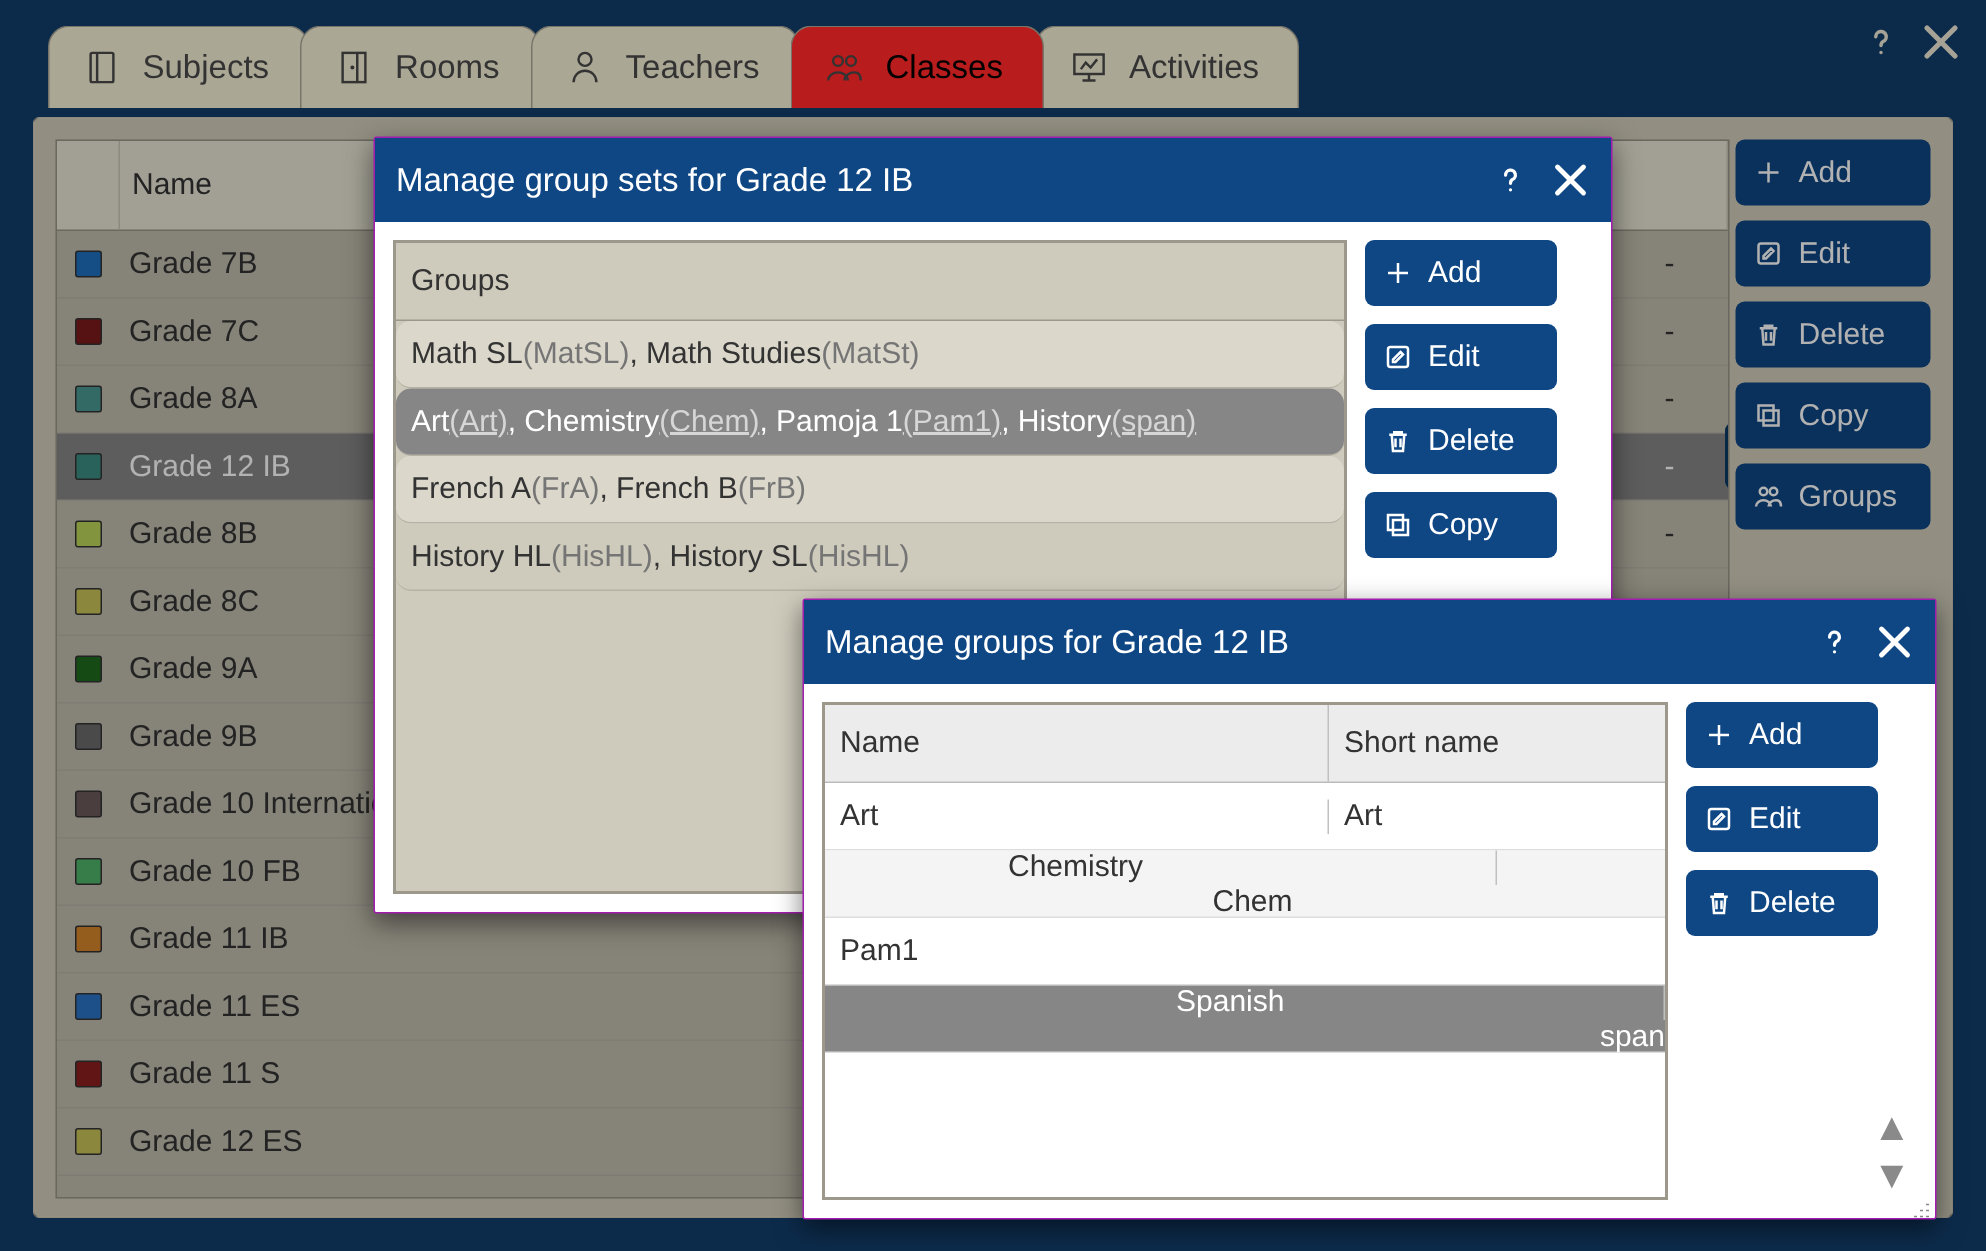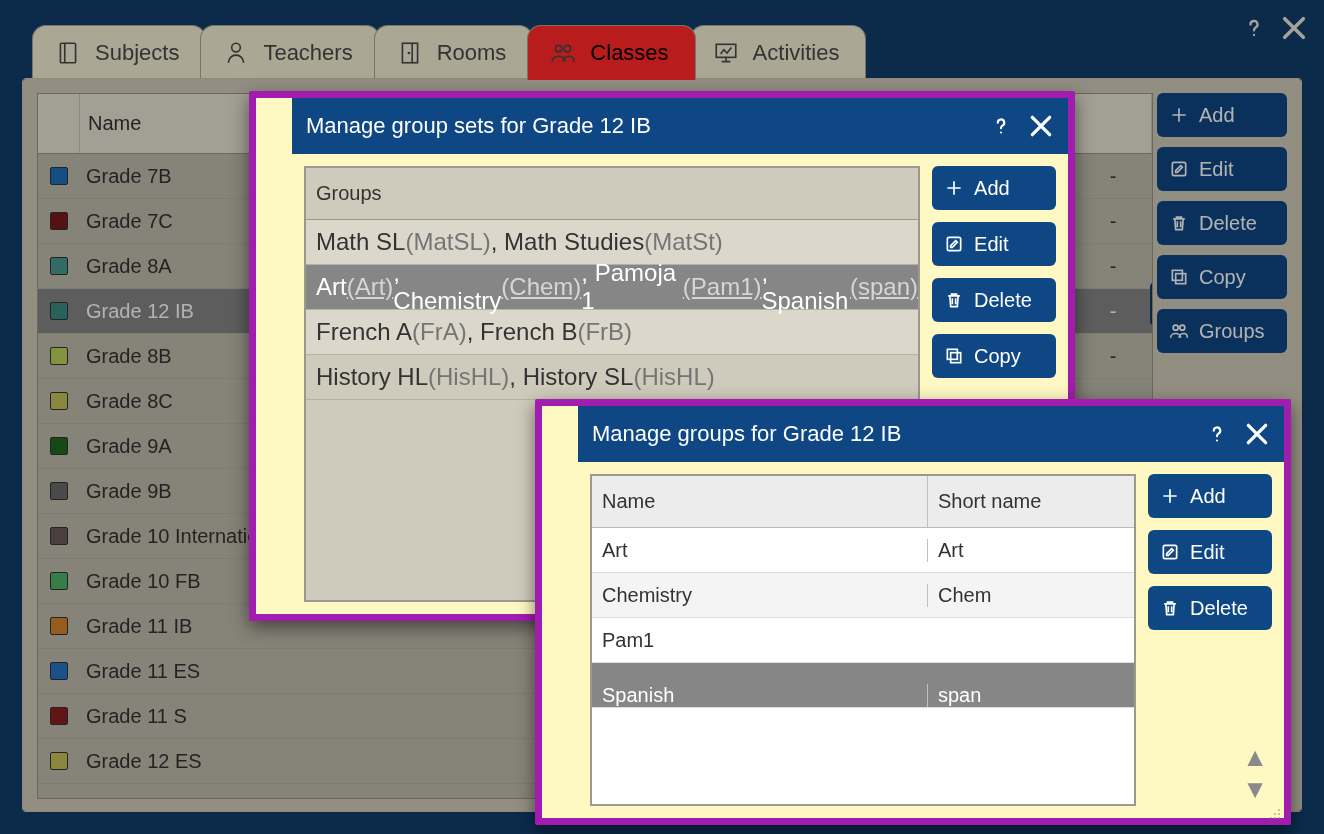--- a/index.html
+++ b/index.html
@@ -5,21 +5,21 @@
   * { box-sizing: border-box; }
   html,body{margin:0;padding:0;font-family:Arial,Helvetica,sans-serif;font-size:20px;color:#333;width:1324px;height:834px;overflow:hidden;}
   body{background:#0c2b4b;}
   .main-panel{position:absolute;left:10px;top:8px;width:1304px;height:816px;background:#0c2b4b;}
 
   
   .maintop-icons{position:absolute;right:6px;top:6px;display:flex;gap:12px;align-items:center;color:#a6a296;}
   .icon-btn{width:28px;height:28px;display:flex;align-items:center;justify-content:center;cursor:pointer;}
 
   
-  .tabs{position:absolute;left:22px;top:0;height:72px;display:flex;align-items:flex-end;}
+  .tabs{position:absolute;left:22px;top:0;height:72px;display:flex;align-items:center;}
   .tab{display:flex;align-items:center;gap:14px;padding:14px 26px 14px 22px;background:#aba795;color:#333;border-top-left-radius:14px;border-top-right-radius:14px;margin-right:-6px;font-size:22px;border:1px solid #77756a;border-bottom:none;cursor:pointer;}
   .tab.active{background:#b91c1c;color:#000;z-index:5;}
   .tab svg{width:26px;height:26px;stroke:#333;fill:none;stroke-width:1.5;}
 
   
   .page-body{position:absolute;left:12px;top:70px;width:1280px;height:734px;background:#d2cdbb;border:1px solid #8d897d;border-radius:4px;}
 
   
   .class-table{position:absolute;left:14px;top:14px;width:1116px;height:706px;background:#c0bcad;border:1px solid #999688;overflow:hidden;}
   .ct-header{display:flex;height:60px;background:#e9e5d5;border-bottom:1px solid #999688;}
@@ -38,44 +38,44 @@
   
   .sidebar{position:absolute;right:14px;top:14px;width:130px;display:flex;flex-direction:column;gap:10px;}
   .btn{background:#0f4785;color:#fff;border:none;border-radius:6px;height:44px;display:flex;align-items:center;gap:10px;padding:0 12px;font-size:20px;cursor:pointer;}
   .btn svg{width:20px;height:20px;stroke:#fff;stroke-width:2;fill:none;}
   .btn span{flex:1;text-align:left;}
 
   
   .dim{position:absolute;left:0;top:0;width:100%;height:100%;background:rgba(0,0,0,0.3);}
 
   
-  .modal{position:absolute;background:#fef9c3;border:7px solid #a21caf;box-shadow:0 6px 18px rgba(0,0,0,0.5);border-radius:2px;padding-left:36px;}
+  .modal{position:absolute;background:#ffffff;border:1px solid #a21caf;box-shadow:0 6px 18px rgba(0,0,0,0.5);border-radius:2px;}
   .modal .titlebar{background:#0f4785;color:#fff;height:56px;display:flex;align-items:center;padding:0 14px;font-size:22px;}
   .modal .titlebar .tspacer{flex:1;}
   .modal .titlebar .ticon{width:26px;height:26px;display:flex;align-items:center;justify-content:center;margin-left:14px;cursor:pointer;}
   .modal .body{padding:12px;display:flex;gap:12px;}
 
   
   .groupsets-list{width:636px;height:436px;border:2px solid #9c988c;background:#cfcbbc;overflow:hidden;}
   .gs-header{height:52px;background:#cfcbbc;border-bottom:1px solid #9c988c;display:flex;align-items:center;padding-left:10px;font-size:20px;}
-  .gs-rows .gs-row{height:45px;display:flex;align-items:center;padding-left:10px;font-size:24px;border-bottom:1px solid #b5b2a5;}
+  .gs-rows .gs-row{height:45px;display:flex;align-items:center;padding-left:10px;font-size:20px;border-bottom:1px solid #b5b2a5;border-radius:10px;}
   .gs-rows .gs-row.alt{background:#dbd8cb;}
   .gs-rows .gs-row.selected{background:#868686;color:#fff;}
   .gs-rows .gs-row .short{color:#757575;}
   .gs-rows .gs-row.selected .short{color:#d6d6d6;text-decoration:underline;}
   .modal1-buttons{display:flex;flex-direction:column;gap:12px;width:128px;}
 
   
   .groups-table{width:564px;height:332px;border:2px solid #9c988c;background:#fff;}
   .gt-header{display:flex;height:52px;background:#ececec;border-bottom:1px solid #bbb;}
   .gt-header .gcol{display:flex;align-items:center;padding-left:10px;font-size:20px;}
   .gcol-name{width:336px;border-right:1px solid #c0c0c0;}
   .gcol-short{flex:1;}
   .gt-rows .gt-row{display:flex;height:45px;align-items:center;border-bottom:1px solid #ddd;}
-  .gt-rows .gt-row.alt{background:#f4f4f4;}
+  .gt-rows .gt-row.alt{background:#f4f4f4;flex-direction:column;}
   .gt-rows .gt-row.selected{background:#868686;color:#fff;align-items:flex-end;}
   .gt-rows .gt-row .gcol{padding-left:10px;font-size:20px;}
   .modal2-buttons{display:flex;flex-direction:column;gap:12px;width:128px;}
   .arrows{position:absolute;right:16px;bottom:16px;display:flex;flex-direction:column;gap:6px;align-items:center;}
   .arrow{color:#8a8a8a;font-size:26px;cursor:pointer;line-height:1;}
   .resize-handle{position:absolute;right:2px;bottom:2px;width:14px;height:14px;cursor:nwse-resize;}
   .resize-handle svg{width:14px;height:14px;stroke:#888;}
 
   
   svg{overflow:visible;}
@@ -101,32 +101,32 @@
   <div class="tabs">
     <div class="tab">
       <svg viewBox="0 0 24 24">
           <rect x="5" y="3" width="14" height="18" rx="1"></rect>
           <path d="M9 3v18"></path>
         </svg>
       <span>Subjects</span>
     </div>
     <div class="tab">
       <svg viewBox="0 0 24 24">
-          <circle cx="12" cy="7" r="4"></circle>
-          <path d="M5 21c0-4 3-7 7-7s7 3 7 7"></path>
-        </svg>
-      <span>Teachers</span>
-    </div>
-    <div class="tab">
-      <svg viewBox="0 0 24 24">
           <rect x="5" y="3" width="14" height="18"></rect>
           <path d="M14 3v18"></path>
           <circle cx="11" cy="12" r="0.5" fill="#333"></circle>
         </svg>
       <span>Rooms</span>
+    </div>
+    <div class="tab">
+      <svg viewBox="0 0 24 24">
+          <circle cx="12" cy="7" r="4"></circle>
+          <path d="M5 21c0-4 3-7 7-7s7 3 7 7"></path>
+        </svg>
+      <span>Teachers</span>
     </div>
     <div class="tab active">
       <svg viewBox="0 0 24 24">
           <circle cx="8" cy="8" r="3"></circle>
           <circle cx="16" cy="8" r="3"></circle>
           <path d="M2 20c0-3 3-5 6-5s6 2 6 5M12 20c0-3 3-5 6-5s4 2 4 5"></path>
         </svg>
       <span>Classes</span>
     </div>
     <div class="tab">
@@ -312,21 +312,21 @@
                 <span>, Math Studies </span>
                 <span class="short">(MatSt)</span>
               </div>
               <div class="gs-row selected">
                 <span>Art </span>
                 <span class="short">(Art)</span>
                 <span>, Chemistry </span>
                 <span class="short">(Chem)</span>
                 <span>, Pamoja 1 </span>
                 <span class="short">(Pam1)</span>
-                <span>, Spanish </span>
+                <span>, History </span>
                 <span class="short">(span)</span>
               </div>
               <div class="gs-row alt">
                 <span>French A </span>
                 <span class="short">(FrA)</span>
                 <span>, French B </span>
                 <span class="short">(FrB)</span>
               </div>
               <div class="gs-row">
                 <span>History HL </span>

